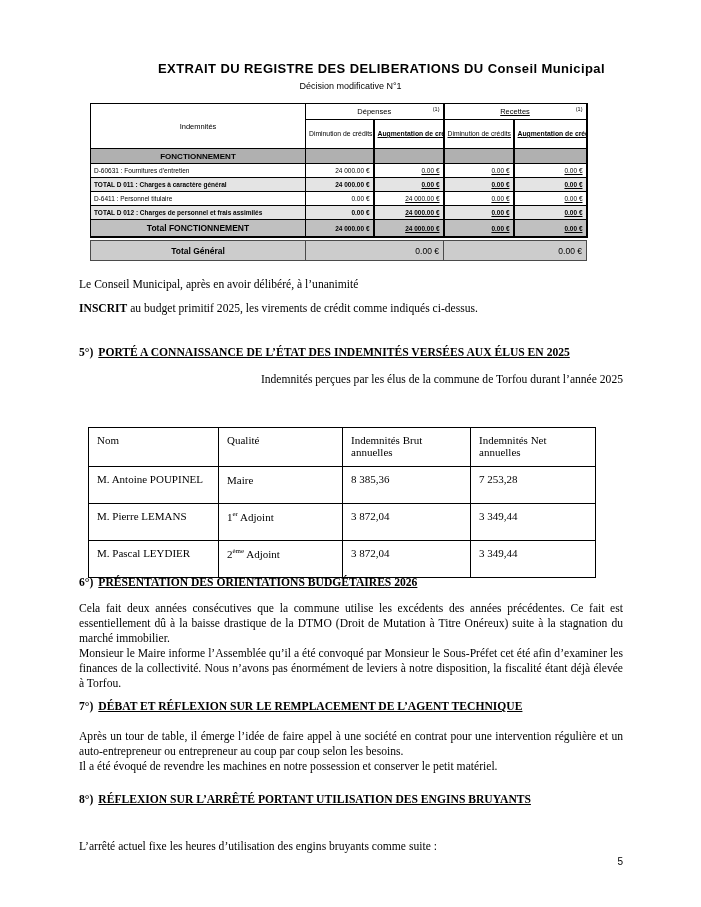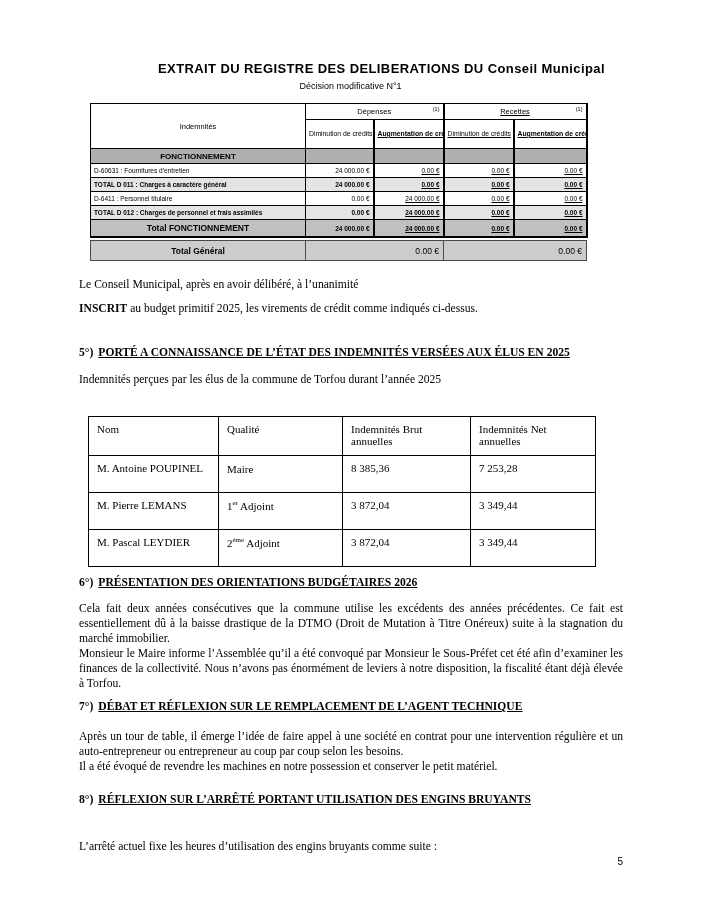--- a/index.html
+++ b/index.html
@@ -67,28 +67,28 @@
   .just { text-align:justify; }
   .just p { margin:0; }
 
   .sec-heading { position:absolute; left:79px; margin:0; font-size:11.6px; font-weight:bold; line-height:14px; }
   .h-num { margin-right:5px; }
   .h-underline { text-decoration:underline; }
   .h-s5 { top:346px; }
   .h-s6 { top:576px; }
   .h-s7 { top:700px; }
   .h-s8 { top:793px; }
-  .p-s5-intro { top:372px; }
+  .p-s5-intro { top:372px;text-align:right; }
   .s6-body { top:601px; }
   .s7-body { top:729px; }
   .p-s8 { top:839px; }
 
   
   .indemnites-table {
-    position:absolute; top:416px; left:88px;
+    position:absolute; top:427px; left:88px;
     border-collapse:collapse; table-layout:fixed; font-size:11px;
   }
   .indemnites-table td {
     border:1px solid #000; vertical-align:top; padding:6px 8px 0 8px;
     overflow:hidden;
   }
   .indemnites-table .hrow td { height:32px; }
   .indemnites-table .drow td { height:30px; }
   .indemnites-table sup { font-size:7px; }
 

